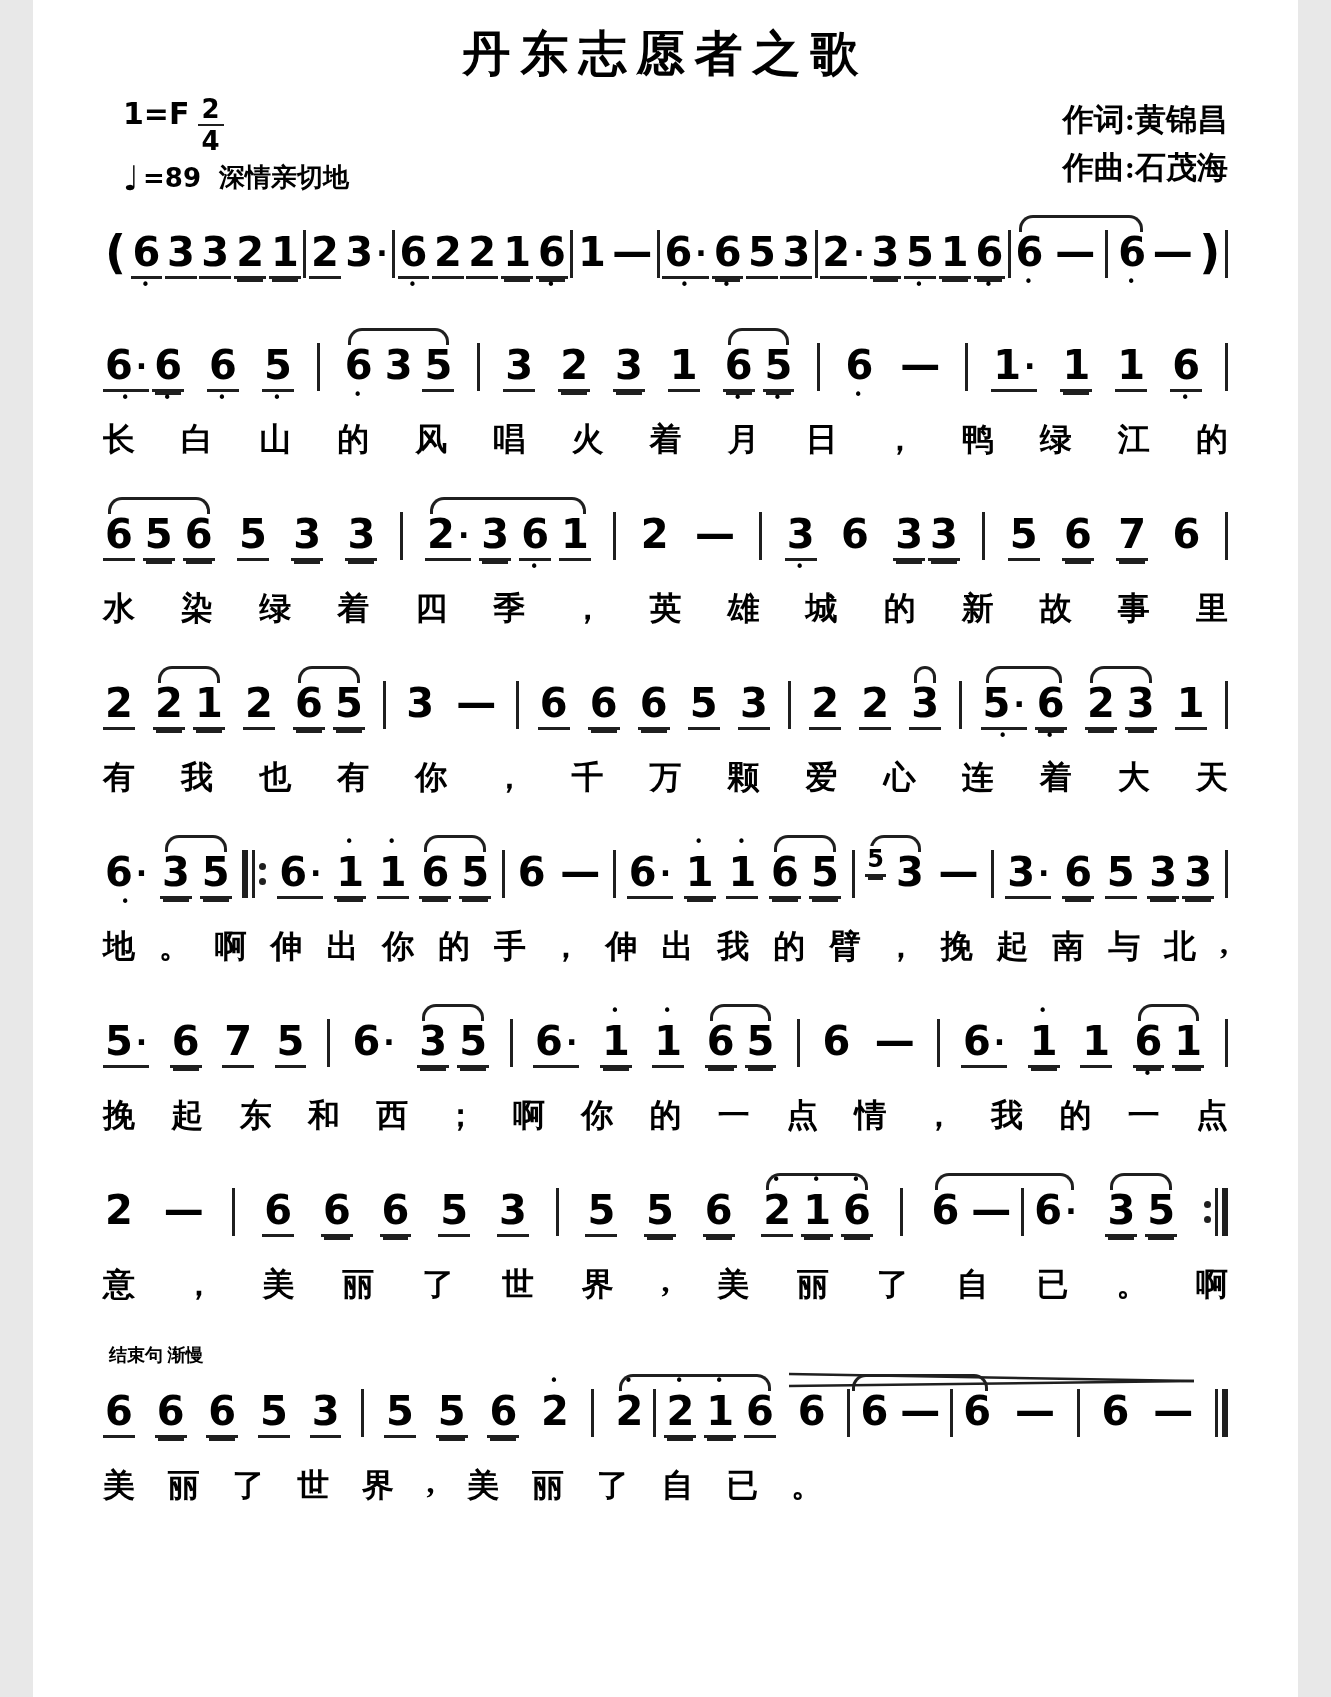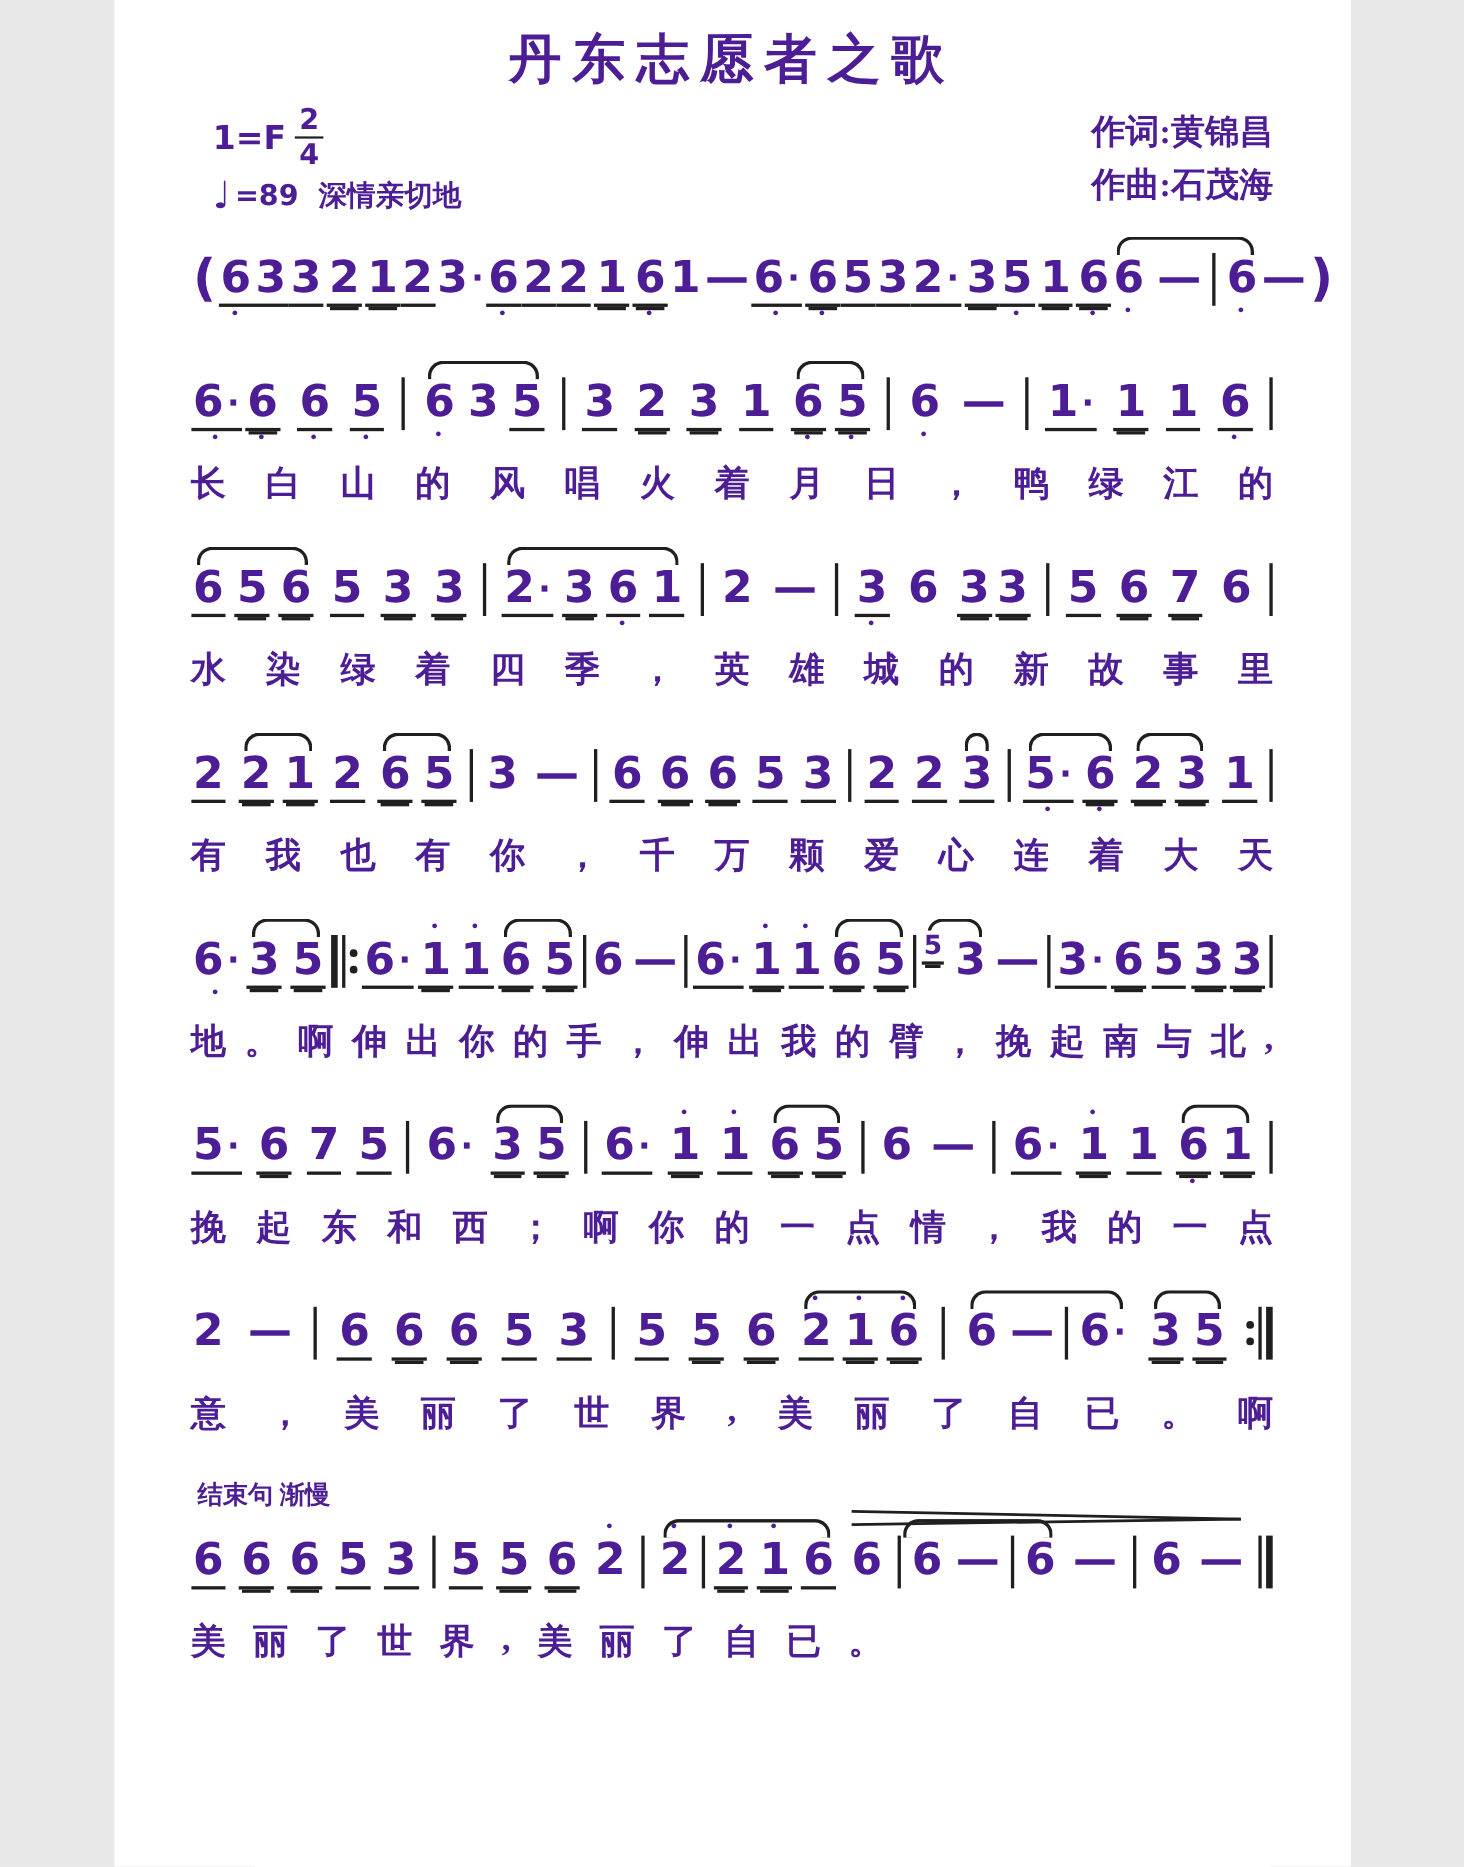--- a/index.html
+++ b/index.html
@@ -1,45 +1,45 @@
 <!DOCTYPE html>
 <html><head>
 <meta charset="utf-8">
 <style>
   html,body{margin:0;padding:0;background:#e8e8e8;}
   .page{
     position:relative;
-    width:1124px;height:1697px;
+    width:1265px;height:1697px;
     margin:0 auto;
     background:#ffffff;
-    color:#4c1d95;
+    color:#000000;
     font-family:"Liberation Serif","DejaVu Serif",serif;
     box-sizing:border-box;
     padding:16px 70px 0 70px;
     display:flex;flex-direction:column;
     overflow:hidden;
   }
   
   .title{
     text-align:center;font-size:48px;font-weight:bold;
     letter-spacing:10px;margin:6px 0 10px 0;
   }
   .header-row{display:flex;justify-content:space-between;align-items:flex-start;min-height:120px;}
   .key-block{font-family:"DejaVu Sans",sans-serif;font-weight:bold;padding-left:20px;}
-  .key-line{display:flex;align-items:center;font-size:30px;gap:8px;}
+  .key-line{display:flex;align-items:flex-start;font-size:30px;gap:8px;}
   .frac{display:inline-flex;flex-direction:column;align-items:center;line-height:1;font-size:26px;}
   .frac .num{border-bottom:2px solid #1f1f1f;padding:0 4px 2px 4px;}
   .frac .den{padding-top:2px;}
   .tempo-line{display:flex;align-items:center;font-size:26px;margin-top:6px;gap:4px;font-weight:bold;}
   .note-glyph{font-size:34px;line-height:1;font-family:"DejaVu Sans",sans-serif;}
   .credits{text-align:left;font-size:31px;font-weight:bold;line-height:1.55;}
   
   .music-area{flex:0 0 auto;}
   .music-line{position:relative;margin-bottom:36px;}
-  .line-label{font-size:23px;font-weight:bold;margin:0 0 8px 6px;}
+  .line-label{font-size:18px;font-weight:bold;margin:0 0 8px 6px;}
   .notes-row{display:flex;align-items:flex-start;justify-content:space-between;width:100%;}
   .tok{display:inline-flex;flex-direction:column;align-items:center;font-family:"DejaVu Sans",sans-serif;}
   .dots{height:14px;font-size:15px;line-height:13px;letter-spacing:2px;}
   .body{
     font-weight:bold;font-size:40px;line-height:44px;
     padding:0 2px 2px 2px;background:#fff;display:inline-flex;align-items:flex-end;
   }
   .aug{font-size:30px;line-height:40px;padding-left:3px;font-weight:bold;}
   .body.u1{border-bottom:3px solid #1f1f1f;}
   .body.u2{border-bottom:3px solid #1f1f1f;box-shadow:0 6px 0 -3px #1f1f1f;}

